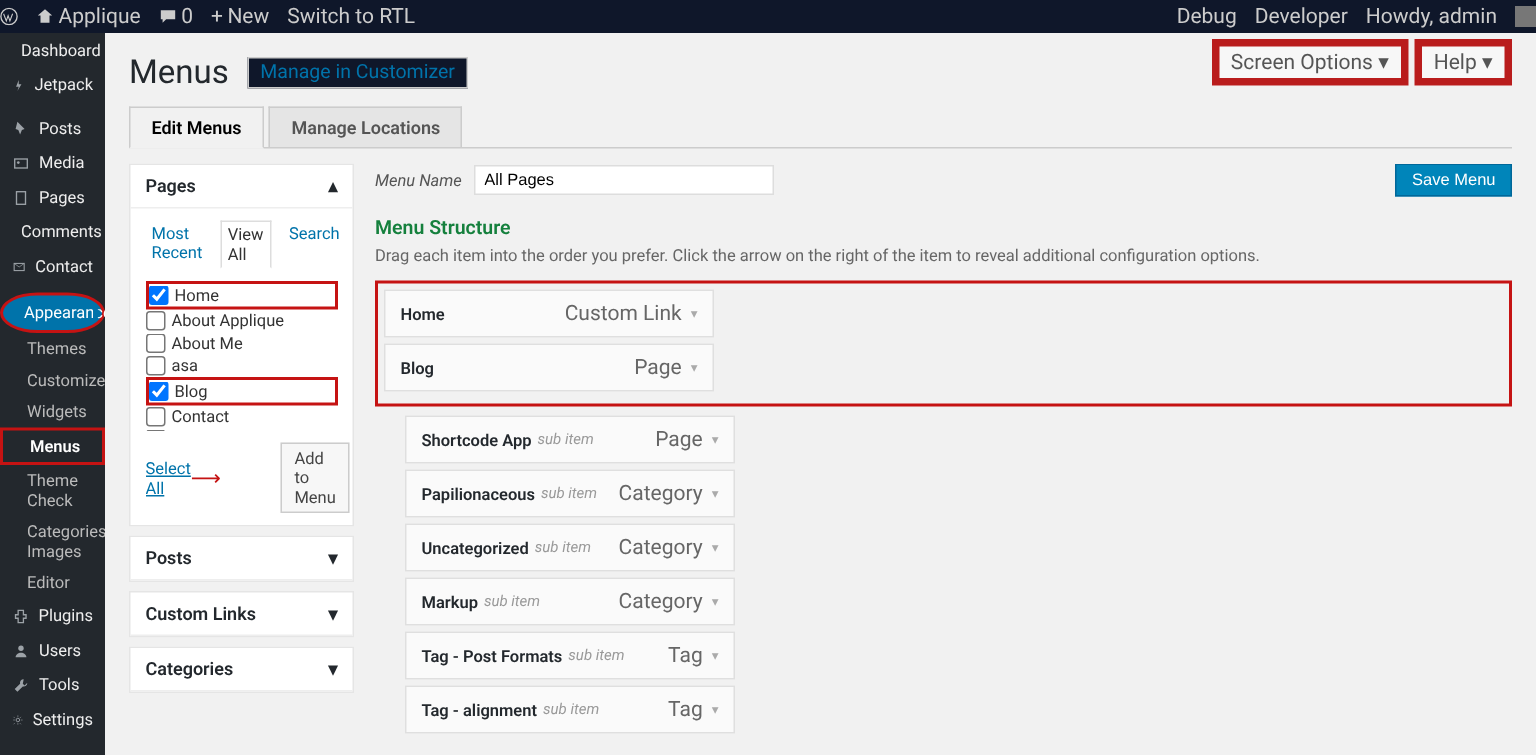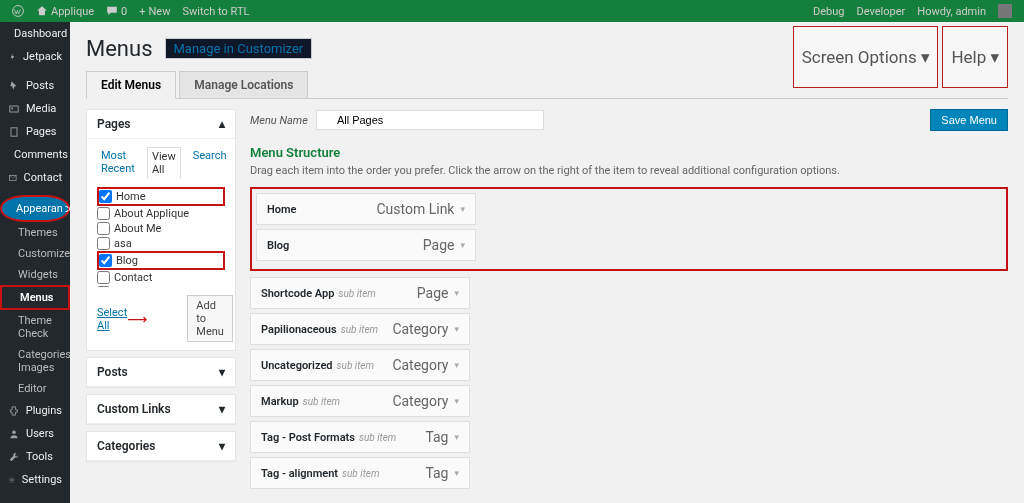--- a/index.html
+++ b/index.html
@@ -1,34 +1,34 @@
 <!DOCTYPE html>
 <html><head>
 <meta charset="utf-8">
 <style>
 * { box-sizing: border-box; margin: 0; padding: 0; }
 body { font-family: -apple-system, "Segoe UI", Roboto, sans-serif; font-size: 13px; color: #444; background: #f1f1f1; width: 1024px; height: 503px; overflow: hidden; }
-.adminbar { background: #15803d; color: #ccc; height: 22px; display: flex; align-items: center; padding: 0 12px; font-size: 11px; }
+.adminbar { background: #0f172a; color: #ccc; height: 22px; display: flex; align-items: center; padding: 0 0; font-size: 14px; }
 .adminbar .left { display: flex; gap: 12px; align-items: center; }
 .adminbar .right { margin-left: auto; display: flex; gap: 12px; align-items: center; }
 .adminbar span { cursor: pointer; }
 .adminbar .ab-item { display: inline-flex; align-items: center; gap: 3px; }
 .avatar { width: 14px; height: 14px; background: #777; display: inline-block; }
 .wrap { display: flex; height: calc(100% - 22px); }
 .sidebar { background: #23282d; width: 70px; color: #eee; font-size: 11px; overflow-y: auto; }
 .sidebar .menu-item { padding: 5px 8px; display: flex; align-items: center; gap: 6px; cursor: pointer; }
 .sidebar .menu-item.current { background: #0073aa; color: #fff; position: relative; }
 .sidebar .menu-item.current::after { content: ""; position: absolute; right: -6px; top: 50%; transform: translateY(-50%); border: 6px solid transparent; border-left-color: #0073aa; }
 .sidebar .sub { padding: 4px 8px 4px 18px; color: #bbb; cursor: pointer; font-size: 11px; }
 .sidebar .sub.current { color: #fff; font-weight: 600; }
 .circled { border: 2px solid #c51313; border-radius: 50% / 70%; }
 .boxed { border: 2px solid #c51313; }
 .main { flex: 1; padding: 8px 16px; overflow-y: auto; position: relative; }
 .topcorner { position: absolute; top: 4px; right: 16px; display: flex; gap: 4px; }
-.screen-opt { background: #f7f7f7; border: 1px solid #b91c1c; padding: 20px 8px; font-size: 17px; color: #555; cursor: pointer; }
+.screen-opt { background: #f7f7f7; border: 5px solid #b91c1c; padding: 2px 8px; font-size: 14px; color: #555; cursor: pointer; }
 h1 { font-size: 22px; font-weight: 400; color: #23282d; margin: 6px 0 10px; display: flex; align-items: center; gap: 12px; }
 .page-title-action { font-size: 13px; color: #0073aa; background: #0f172a; border: 1px solid #ccc; padding: 2px 8px; cursor: pointer; }
 .nav-tabs { border-bottom: 1px solid #ccc; margin-bottom: 10px; }
 .nav-tab { display: inline-block; padding: 6px 14px; border: 1px solid #ccc; border-bottom: none; background: #e5e5e5; margin-bottom: -1px; cursor: pointer; font-size: 12px; font-weight: 600; color: #555; }
 .nav-tab.active { background: #f1f1f1; border-bottom: 1px solid #f1f1f1; color: #000; }
 .select-row { background: #fff; border: 1px solid #e5e5e5; padding: 8px 10px; display: flex; align-items: center; gap: 8px; font-size: 11px; color: #555; margin-bottom: 14px; }
 .select-row select { font-size: 11px; padding: 2px; }
 .select-row .btn { border: 1px solid #ccc; background: #f7f7f7; padding: 2px 10px; cursor: pointer; font-size: 11px; }
 .select-row a { color: #0073aa; text-decoration: underline; }
 .columns { display: flex; gap: 14px; }
@@ -42,31 +42,31 @@
 .inner-tabs span.active { color: #333; border: 1px solid #ddd; border-bottom-color: #fff; }
 .checklist { max-height: 100px; overflow-y: auto; font-size: 11px; }
 .checklist label { display: flex; align-items: center; gap: 4px; padding: 1px 0; color: #333; }
 .checklist input { margin: 0; }
 .acc-footer { display: flex; justify-content: space-between; align-items: center; margin-top: 8px; font-size: 11px; }
 .acc-footer a { color: #0073aa; text-decoration: underline; }
 .arrow-anno { color: #c51313; font-size: 14px; }
 .acc-footer .btn { border: 1px solid #ccc; background: #f7f7f7; padding: 3px 8px; cursor: pointer; font-size: 11px; margin-left: 40px; }
 .menu-name-row { display: flex; align-items: center; gap: 8px; margin-bottom: 14px; }
 .menu-name-row label { font-style: italic; font-size: 11px; color: #555; }
-.menu-name-row input { border: 1px solid #ddd; padding: 3px 20px; font-size: 11px; width: 228px; }
+.menu-name-row input { border: 1px solid #ddd; padding: 3px 6px; font-size: 11px; width: 200px; }
 .save-btn { margin-left: auto; background: #0085ba; border: 1px solid #006799; color: #fff; padding: 4px 10px; cursor: pointer; font-size: 11px; }
 h3.struct { font-size: 13px; font-weight: 600; margin-bottom: 4px; color: #15803d; }
 .struct-desc { font-size: 11px; color: #666; margin-bottom: 10px; }
 .menu-items { }
 .menu-item-handle { background: #fafafa; border: 1px solid #dfdfdf; padding: 7px 10px; width: 220px; display: flex; align-items: center; font-size: 11px; margin-bottom: 4px; cursor: move; }
 .menu-item-handle .title { font-weight: 600; color: #23282d; }
 .menu-item-handle .sub-label { color: #999; margin-left: 4px; font-style: italic; font-size: 10px; }
 .menu-item-handle .type { margin-left: auto; color: #666; font-size: 14px; }
 .menu-item-handle .caret { margin-left: 6px; color: #aaa; font-size: 9px; }
-.depth-1 { }
+.depth-1 { margin-left: 20px; }
 .group-box { padding: 4px; margin-bottom: 6px; }
 .ic { width: 12px; height: 12px; display: inline-block; vertical-align: middle; }
 .scrollbar-hide::-webkit-scrollbar { width: 4px; }
 </style>
 </head>
 <body>
 
 <div class="adminbar">
   <div class="left">
     <span class="ab-item">

